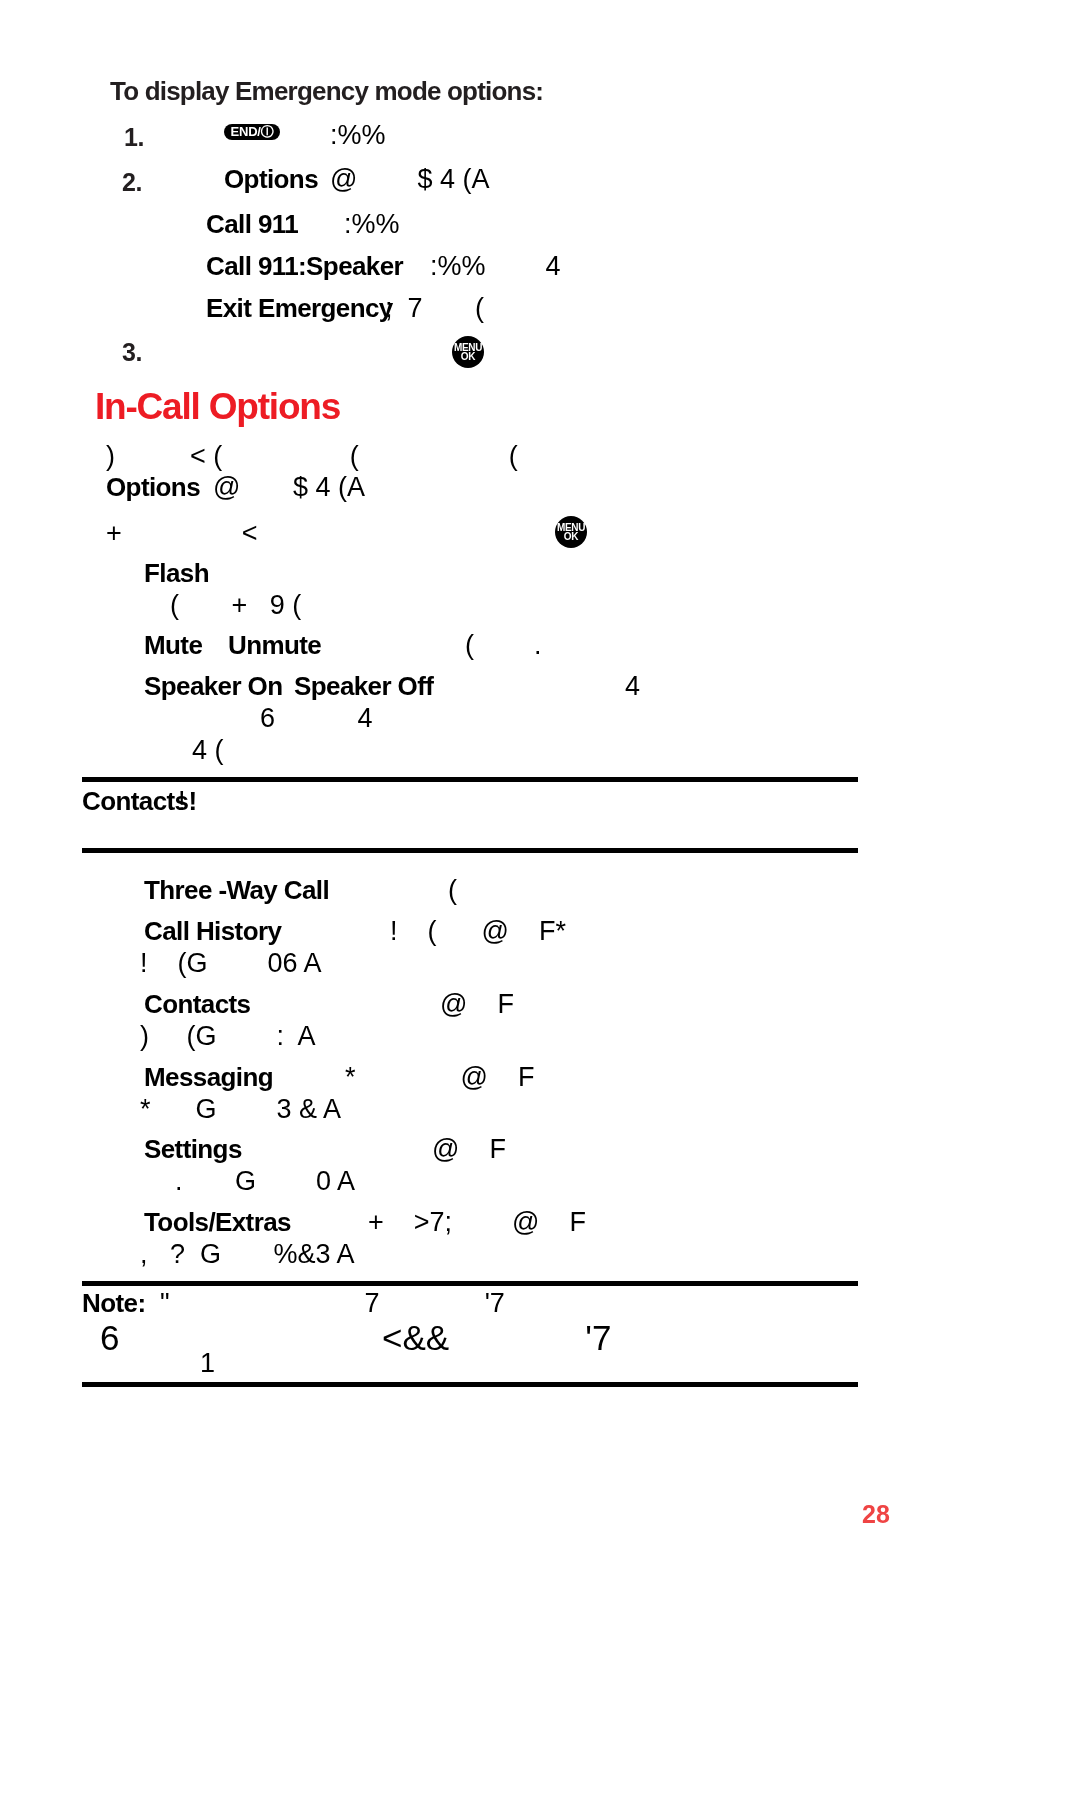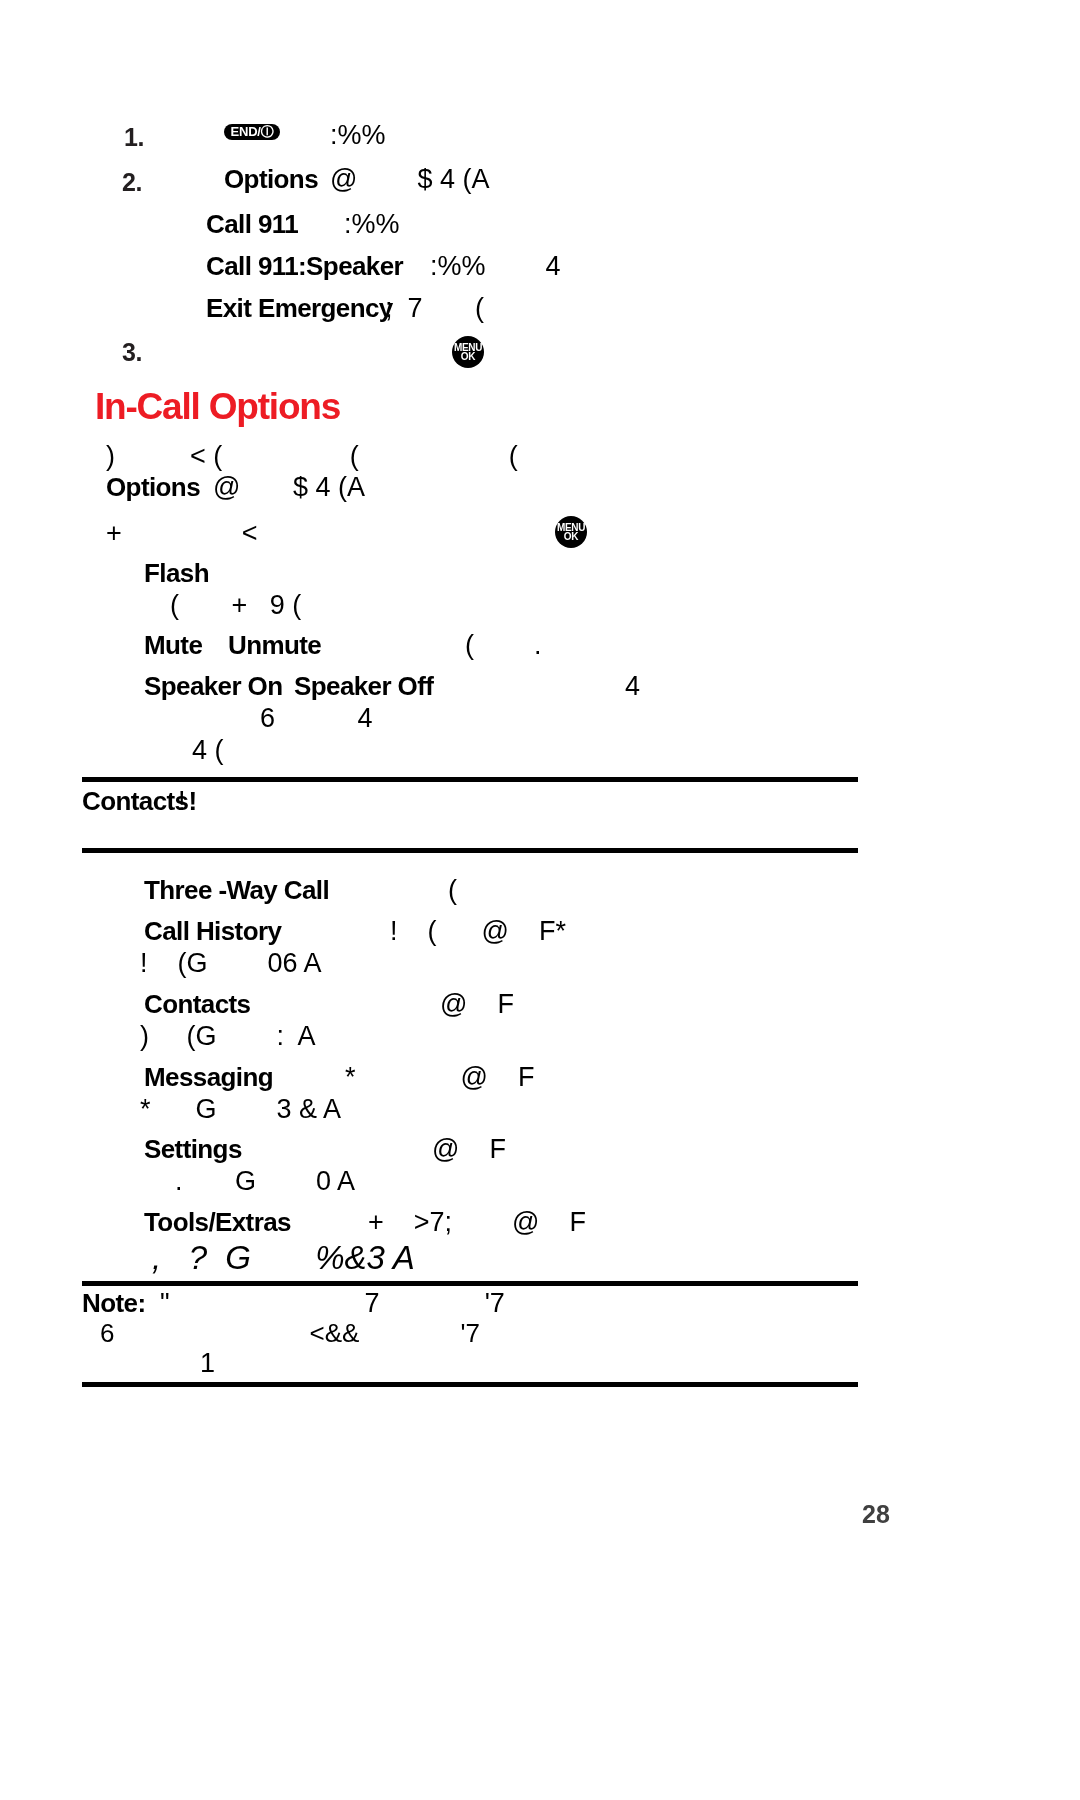--- a/index.html
+++ b/index.html
@@ -118,28 +118,29 @@
     font-weight: bold;
     letter-spacing: -0.4px;
     color: #231f20;
   }
   .footer-page {
     position: absolute;
     left: 862px;
     top: 1500px;
     font-size: 25px;
     font-weight: bold;
-    color: #404040;
+    color: #ef4444;
   }
 </style>
 </head>
 <body>
 
 <div class="page">
 
+  <div class="procedure-title">To display Emergency mode options:</div>
 
   <div class="step-num" style="left:124px; top:123px;">1.</div>
 
   <div class="key-end" style="left:224px; top:124px;">END/Ⓘ</div>
 
   <div class="row reg" style="left:330px; top:122px; font-size:27px;">:%%</div>
 
   <div class="step-num" style="left:122px; top:168px;">2.</div>
 
   <div class="row bold" style="left:224px; top:166px; font-size:26px;">Options</div>
@@ -213,26 +214,26 @@
   <div class="row bold" style="left:144px; top:1064px; font-size:26px;">Messaging</div>
   <div class="row reg" style="left:345px; top:1064px; font-size:27px;">*              @    F</div>
   <div class="row reg" style="left:140px; top:1096px; font-size:27px;">*      G        3 &amp; A</div>
 
   <div class="row bold" style="left:144px; top:1136px; font-size:26px;">Settings</div>
   <div class="row reg" style="left:432px; top:1136px; font-size:27px;">@    F</div>
   <div class="row reg" style="left:175px; top:1168px; font-size:27px;">.       G        0 A</div>
 
   <div class="row bold" style="left:144px; top:1209px; font-size:26px;">Tools/Extras</div>
   <div class="row reg" style="left:368px; top:1209px; font-size:27px;">+    &gt;7;        @    F</div>
-  <div class="row reg" style="left:152px; top:1241px; font-size:33px;font-style:italic;">,   ?  G       %&amp;3 A</div>
+  <div class="row reg" style="left:140px; top:1241px; font-size:27px;">,   ?  G       %&amp;3 A</div>
 
   <div class="rule" style="top:1281px;"></div>
 
   <div class="row bold" style="left:82px; top:1290px; font-size:26px;">Note:</div>
   <div class="row reg" style="left:160px; top:1290px; font-size:27px;">"                          7              '7</div>
-  <div class="row reg" style="left:100px; top:1320px; font-size:26px;">6                           &lt;&amp;&amp;              '7</div>
+  <div class="row reg" style="left:100px; top:1320px; font-size:35px;">6                           &lt;&amp;&amp;              '7</div>
   <div class="row reg" style="left:200px; top:1350px; font-size:27px;">1</div>
 
   <div class="rule" style="top:1382px;"></div>
 
   <div class="footer-page">28</div>
 
 </div>
 
 </body></html>

